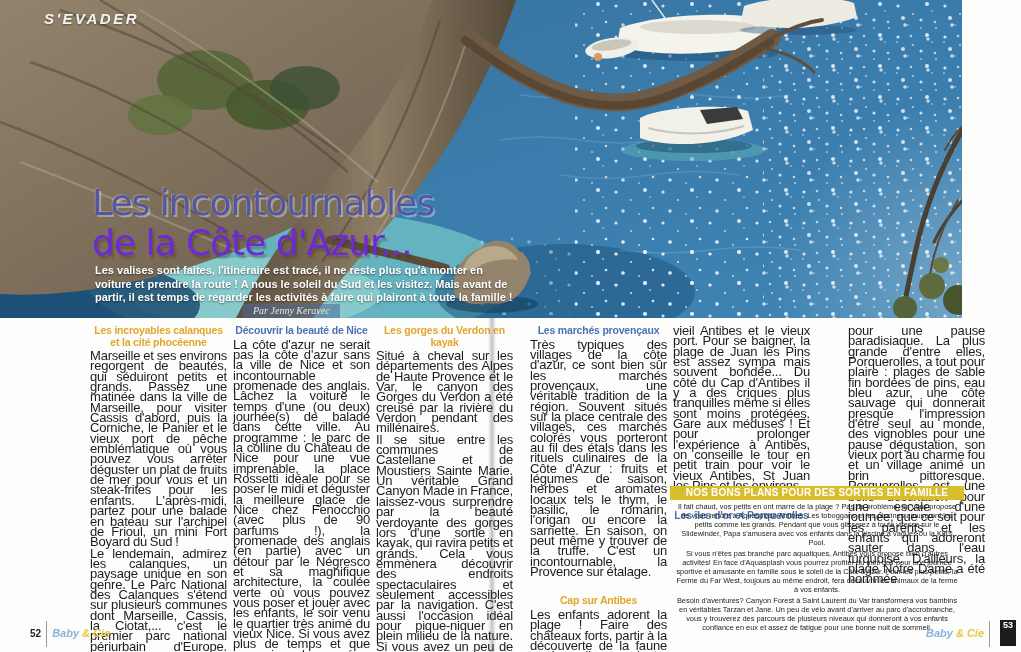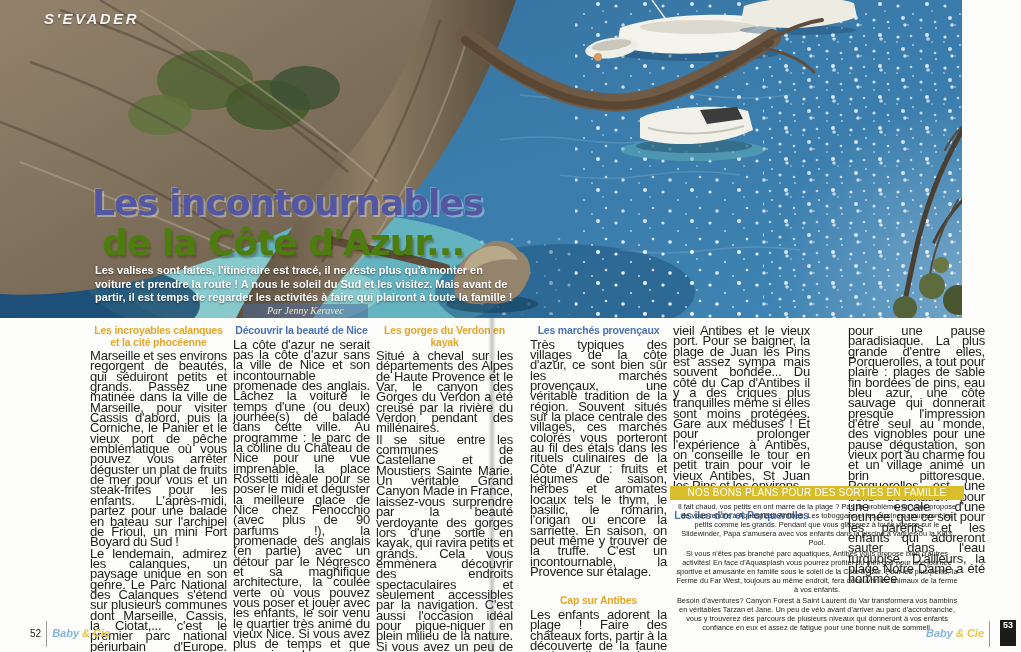--- a/index.html
+++ b/index.html
@@ -5,54 +5,54 @@
   html,body{margin:0;padding:0;background:#777;}
   .spread{position:relative;width:1021px;height:652px;background:#fdfdfb;overflow:hidden;
           font-family:"Liberation Sans",sans-serif;}
   
   .hero{position:absolute;top:0;left:0;width:962px;height:318px;overflow:hidden;}
   .hero svg{display:block;}
   .section-label{position:absolute;top:10px;left:44px;color:rgba(255,255,255,.93);
       font-size:15px;letter-spacing:2.5px;font-style:italic;font-weight:bold;
       text-shadow:0 1px 2px rgba(0,0,0,.35);}
   .headline{position:absolute;left:92px;top:185px;line-height:1;}
-  .headline .l1{font-family:"DejaVu Sans",sans-serif;font-weight:bold;font-size:36px;
+  .headline .l1{font-family:"DejaVu Sans",sans-serif;font-weight:normal;font-size:36px;
       letter-spacing:-1px;color:#5357a2;
       text-shadow:2px 2px 0 rgba(255,255,255,.35),-1px -1px 0 rgba(255,255,255,.22);}
-  .headline .l2{font-family:"DejaVu Sans",sans-serif;font-weight:bold;font-size:36px;
-      letter-spacing:-1px;color:#4d7c0f;margin-top:4px;margin-left:10px;
+  .headline .l2{font-family:"DejaVu Sans",sans-serif;font-weight:normal;font-size:36px;
+      letter-spacing:-1px;color:#6d28d9;margin-top:4px;
       text-shadow:2px 3px 2px rgba(70,50,0,.35);}
   .standfirst{position:absolute;left:95px;top:264px;width:420px;color:#fff;
       font-size:11px;line-height:13.6px;font-weight:bold;
       text-shadow:0 1px 2px rgba(0,0,0,.5);}
   .byline{position:absolute;left:243px;top:304px;background:rgba(72,104,152,.55);
-      color:#f3e8c9;font-size:10px;font-style:italic;padding:1px 24px 2px;
+      color:#f3e8c9;font-size:10px;font-style:italic;padding:1px 10px 2px;
       font-family:"Liberation Serif",serif;}
   
   .fold{position:absolute;left:488px;top:318px;width:8px;height:334px;z-index:6;
       background:linear-gradient(90deg,rgba(0,0,0,0),rgba(60,60,70,.30) 50%,rgba(0,0,0,0));}
   
   .content{position:absolute;top:318px;left:0;width:1021px;height:294px;background:#fdfdfb;}
   .col{position:absolute;top:7px;width:139px;}
   .c1{left:89px}.c2{left:232px}.c3{left:375px}.c4{left:529px}.c5{left:672px}.c6{left:847px}
   .col h3{margin:0 0 3px;font-size:10.5px;line-height:11.5px;font-weight:bold;
       text-align:center;letter-spacing:-.2px;}
   .col h3.mt{margin-top:18px;}
   .h-yellow{color:#e2a62c}.h-blue{color:#4a72b8}
   .col p{margin:1px;font-family:Liberation Sans, sans-serif;font-size:13px;line-height:10.35px;
       text-align:justify;color:#1d1d1d;letter-spacing:-.2px;word-spacing:-.5px;}
   
   .family-box{position:absolute;left:670px;top:168px;width:294px;text-align:center;}
-  .family-title{background:#d9be2b;color:#fff;font-weight:normal;font-size:10px;
+  .family-title{background:#d9be2b;color:#fff;font-weight:bold;font-size:10px;
       letter-spacing:.2px;padding:1px 0 2px;}
   .family-box p{margin:2px 4px;font-size:7.4px;line-height:9px;color:#222;}
   
   .footer{position:absolute;top:619px;display:flex;align-items:center;z-index:7;}
   .f-left{left:30px}.f-right{left:926px}
-  .pnum{font-size:10px;font-weight:normal;color:#222;}
+  .pnum{font-size:10px;font-weight:bold;color:#222;}
   .pnum-box{font-size:9px;font-weight:bold;color:#fff;background:#1c1c1c;padding:0 3px 16px;margin-left:5px;}
   .frule{width:1px;height:26px;background:#9a9a9a;margin:0 5px;align-self:flex-start;margin-top:2px;}
   .brand-a{color:#85b4dc;font-size:11px;font-weight:bold;font-style:italic;}
   .brand-b{color:#e9c63f;font-size:11px;font-weight:bold;font-style:italic;margin-left:3px;}
 </style>
 </head>
 <body>
 
 <div class="spread">
 

